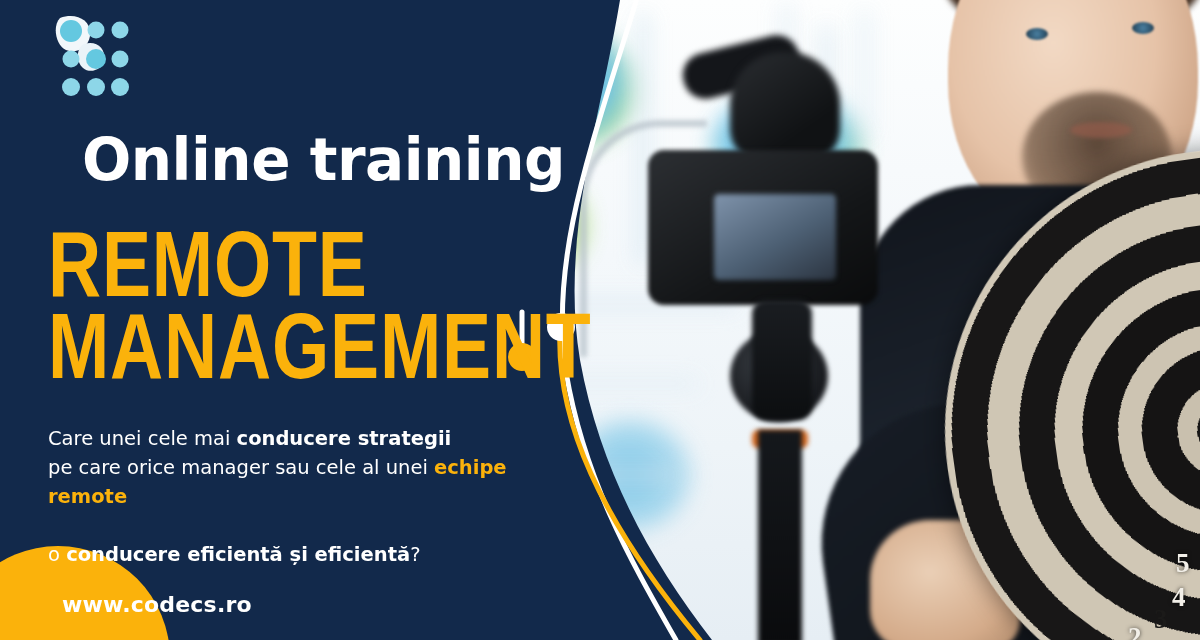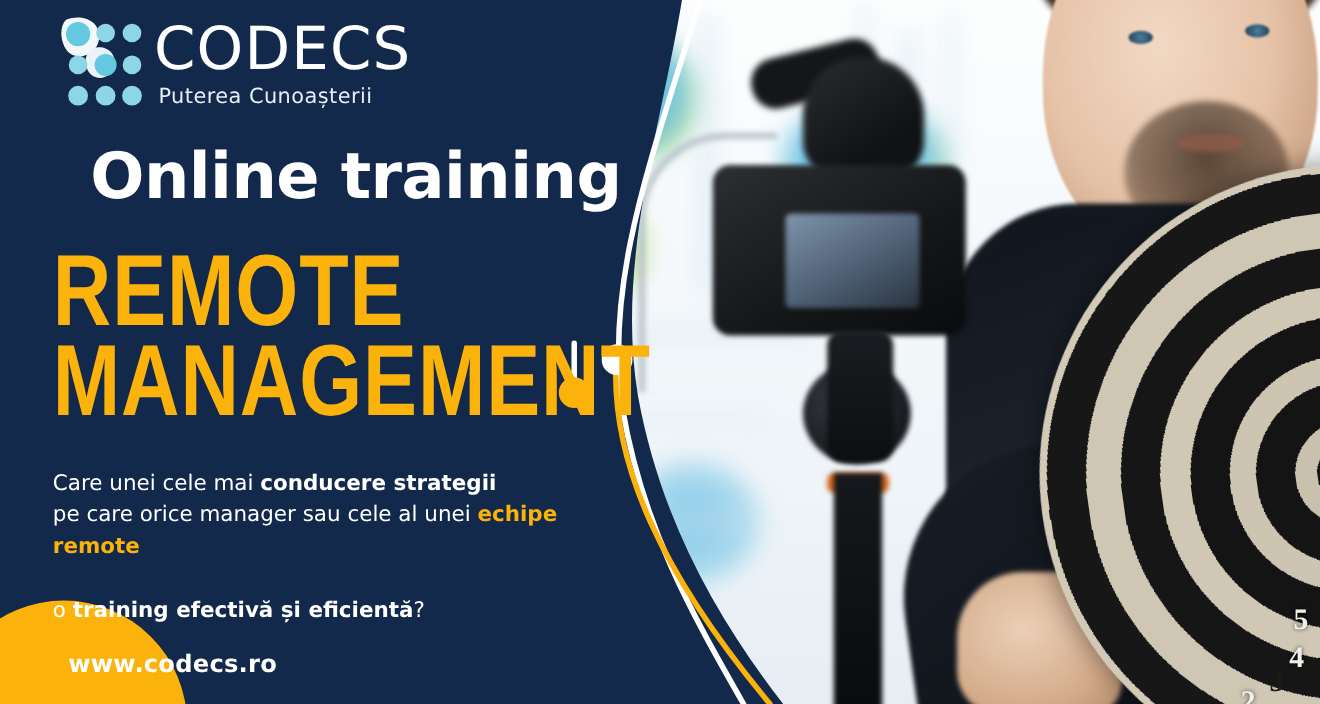--- a/index.html
+++ b/index.html
@@ -434,34 +434,30 @@
         <circle cx="66" cy="16" r="8.5" fill="#8dd6e8"></circle>
 
         <circle cx="17" cy="45" r="8.5" fill="#8dd6e8"></circle>
         <circle cx="42" cy="45" r="10" fill="#64c8e0"></circle>
         <circle cx="66" cy="45" r="8.5" fill="#8dd6e8"></circle>
 
         <circle cx="17" cy="73" r="9" fill="#8dd6e8"></circle>
         <circle cx="42" cy="73" r="9" fill="#8dd6e8"></circle>
         <circle cx="66" cy="73" r="9" fill="#8dd6e8"></circle>
       </svg>
-      <div class="logo-text">
-        <div class="logo-word">CODECS</div>
-        <div class="logo-tag">Puterea Cunoașterii</div>
-      </div>
     </div>
 
     <div class="kicker">Online training</div>
 
     <div class="title-1">REMOTE</div>
     <div class="title-2">MANAGEMENT</div>
 
     <div class="paragraph">
       <span>Care unei cele mai </span><b>conducere strategii</b><br>
       <span>pe care orice manager sau cele al unei </span><span class="hl">echipe remote</span><br>
       <br>
-      <span>o </span><b>training efectivă și eficientă</b><span>?</span>
+      <span>o </span><b>conducere eficientă și eficientă</b><span>?</span>
     </div>
 
     <div class="url">www.codecs.ro</div>
   </div>
 
 </div>
 
 </body></html>

